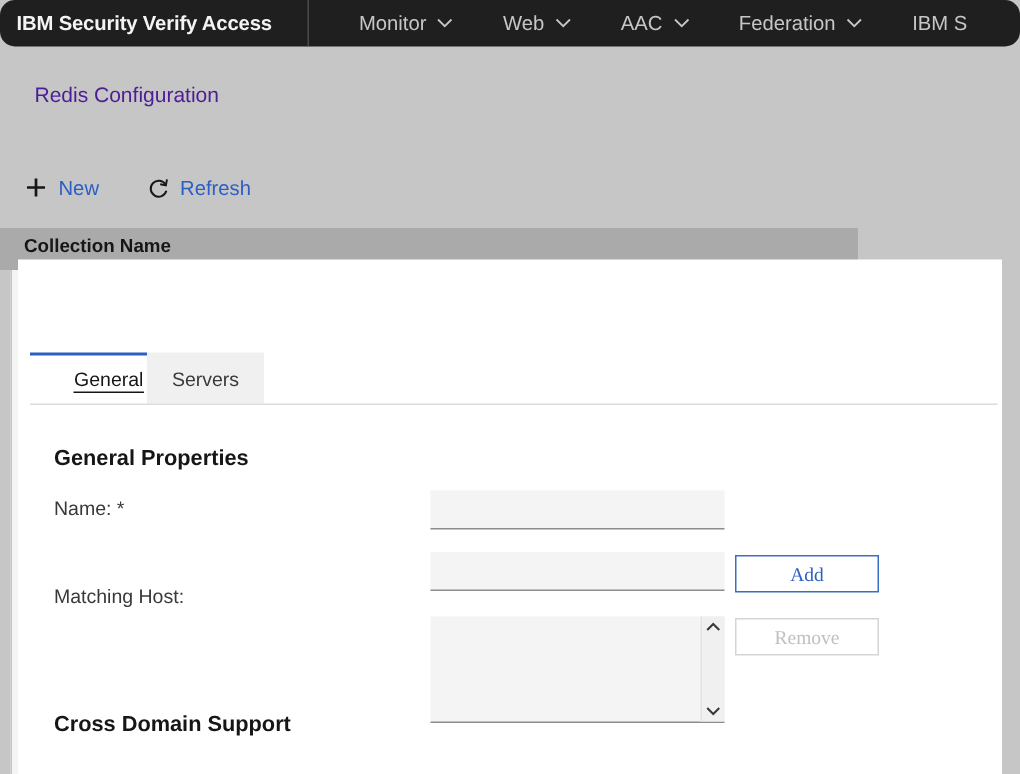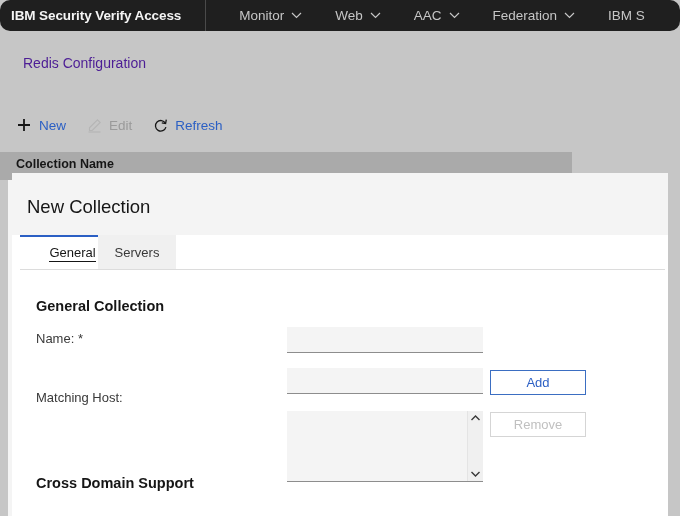--- a/index.html
+++ b/index.html
@@ -54,21 +54,21 @@
     position: absolute; left: 7px; top: 55px;
     font-size: 14px;
     color: #4c1d95;
     margin-left: 16px;
   }
 
   
   .toolbar {
     position: absolute; left: 0; top: 108px;
     width: 680px; height: 34px;
-    display: flex; align-items: center;
+    display: flex; align-items: center; gap: 11px;
   }
   .tb-btn {
     display: flex; align-items: center;
     font-size: 13.5px;
     margin-right: 20px;
     cursor: pointer;
     height: 34px;
   }
   .tb-btn:first-child { margin-left: 16px; }
   .tb-btn .tb-ico {
@@ -184,21 +184,21 @@
     padding: 0 8px;
     outline: none;
   }
   .fld-name { left: 287px; top: 327px; }
   .fld-host { left: 287px; top: 368px; }
 
   .btn {
     position: absolute;
     width: 96px; height: 25px;
     background: #ffffff;
-    font-family: Liberation Sans, sans-serif;
+    font-family: Liberation Serif, serif;
     font-size: 13px;
     display: flex; align-items: center; justify-content: center;
     cursor: pointer;
   }
   .btn-add {
     left: 490px; top: 370px;
     border: 1px solid #3b6ec2;
     color: #2b5fc4;
   }
   .btn-remove {
@@ -285,29 +285,20 @@
 
   <div class="tb-btn tb-enabled">
     <span class="tb-ico">
       <svg width="14" height="14" viewBox="0 0 14 14">
           <path d="M7 1 L7 13 M1 7 L13 7" stroke="#161616" stroke-width="1.8"></path>
         </svg>
     </span>
     <span>New</span>
   </div>
 
-  <div class="tb-btn tb-disabled">
-    <span class="tb-ico">
-      <svg width="15" height="15" viewBox="0 0 15 15">
-        <path d="M10.5 1.8 L13.2 4.5 L5.2 12.5 L2.5 12.5 L2.5 9.8 Z" stroke="#b5b5b5" stroke-width="1.1" fill="none"></path>
-        <path d="M1.5 14 L13.5 14" stroke="#b5b5b5" stroke-width="1.1"></path>
-      </svg>
-    </span>
-    <span>Edit</span>
-  </div>
 
 
   <div class="tb-btn tb-enabled">
     <span class="tb-ico">
       <svg width="15" height="15" viewBox="0 0 15 15">
         <path d="M12.4 5.2 A5.3 5.3 0 1 0 12.9 9.2" stroke="#161616" stroke-width="1.3" fill="none"></path>
         <path d="M13.3 1.6 L12.6 5.6 L8.8 4.8" stroke="#161616" stroke-width="1.3" fill="none"></path>
       </svg>
     </span>
     <span>Refresh</span>
@@ -316,37 +307,34 @@
 </div>
 
 <div class="table-body-strip"></div>
 <div class="table-left-edge"></div>
 <div class="table-head">
   <div class="col">Collection Name</div>
 </div>
 
 <div class="modal">
 
-  <div class="modal-header">
-    <div class="mh-title">New Collection</div>
-  </div>
 
   <div class="tabs">
     <div class="tab tab-general">
       <span class="tab-label">General</span>
     </div>
     <div class="tab tab-servers">
       <span class="tab-label">Servers</span>
     </div>
   </div>
   <div class="tab-rule"></div>
 
 </div>
 
-<div class="section-title sec-general">General Collection</div>
+<div class="section-title sec-general">General Properties</div>
 
 <div class="field-label lbl-name">Name: *</div>
 <input class="txtfield fld-name" type="text" placeholder="" style="">
 
 <div class="field-label lbl-host">Matching Host:</div>
 <input class="txtfield fld-host" type="text" placeholder="" style="">
 
 <div class="btn btn-add">
   <span>Add</span>
 </div>

